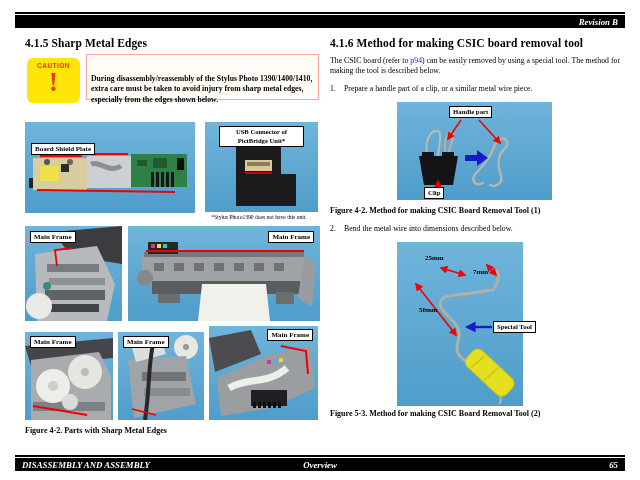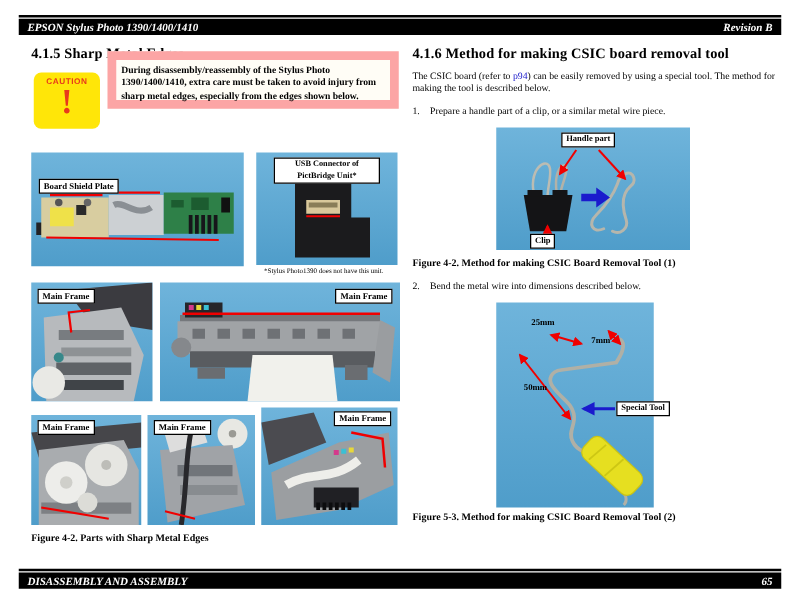--- a/index.html
+++ b/index.html
@@ -17,23 +17,23 @@
 
   .h-sec { position:absolute; font-weight:bold; font-size:11.5px; letter-spacing:.1px; }
 
   
   .caut-icon { position:absolute; left:27px; top:58px; width:53px; height:45px;
                background:#ffe608; border-radius:6px; display:flex; flex-direction:column;
                align-items:center; justify-content:flex-start; }
   .caut-word { font-family:"Liberation Sans", sans-serif; font-weight:bold; font-size:6.6px;
                color:#e8391c; margin-top:4px; letter-spacing:.4px; }
   .caut-bang { font-weight:bold; font-size:28px; line-height:.92; color:#e8391c; }
-  .caut-box  { position:absolute; left:86px; top:41px; width:233px; height:46px;
-               border:7px solid #fca5a5; background:#fffdf6; font-weight:bold; font-size:7.7px;
-               line-height:1.34; padding:3px 4px; }
+  .caut-box  { position:absolute; left:86px; top:54px; width:233px; height:46px;
+               border:1px solid #fca5a5; background:#fffdf6; font-weight:bold; font-size:7.7px;
+               line-height:1.34; padding:19px 4px; }
 
   
   .photo { position:absolute; background:linear-gradient(180deg,#6fb4db,#4f9dca); }
   .photo svg { position:absolute; left:0; top:0; }
   .plabel { position:absolute; background:#fff; border:1px solid #000; font-weight:bold;
             font-size:7px; line-height:10px; padding:0 3px; white-space:nowrap; }
   .plabel2 { position:absolute; background:#fff; border:1px solid #000; font-weight:bold;
              font-size:6.6px; line-height:8.5px; padding:1px 2px; text-align:center; }
   .ovl { position:absolute; font-weight:bold; }
   .figcap { position:absolute; font-weight:bold; font-size:8px; text-align:left; }
@@ -54,21 +54,20 @@
     <marker id="mb" viewBox="0 0 10 10" markerWidth="4.5" markerHeight="4.5" refX="8" refY="5" orient="auto-start-reverse">
       <path d="M0,0 L10,5 L0,10 z" fill="#1a1acd"></path>
     </marker>
   </defs>
 </svg>
 
 <div id="page">
 
   <div class="rule" style="top:12px"></div>
   <div class="bar" style="top:15px">
-    <span>EPSON Stylus Photo 1390/1400/1410</span>
     <span class="rgt">Revision B</span>
   </div>
 
   <div class="h-sec" style="left:25px; top:37px">4.1.5  Sharp Metal Edges</div>
 
   <div class="caut-icon">
     <span class="caut-word">CAUTION</span>
     <span class="caut-bang">!</span>
   </div>
   <div class="caut-box">During disassembly/reassembly of the Stylus Photo 1390/1400/1410, extra care must be taken to avoid injury from sharp metal edges, especially from the edges shown below.</div>
@@ -259,16 +258,17 @@
     <span class="ovl" style="left:28px; top:12px; font-size:7px">25mm</span>
     <span class="ovl" style="left:76px; top:26px; font-size:7px">7mm</span>
     <span class="ovl" style="left:22px; top:64px; font-size:7px">50mm</span>
     <span class="plabel" style="left:96px; top:79px; font-size:6.8px">Special Tool</span>
   </div>
   <div class="figcap" style="left:330px; top:409px; width:295px">Figure 5-3.  Method for making CSIC Board Removal Tool (2)</div>
 
   <div class="rule" style="top:455px"></div>
   <div class="bar" style="top:458px">
     <span>DISASSEMBLY AND ASSEMBLY</span>
+    <span class="mid">Overview</span>
     <span class="rgt">65</span>
   </div>
 
 </div>
 
 </body></html>

